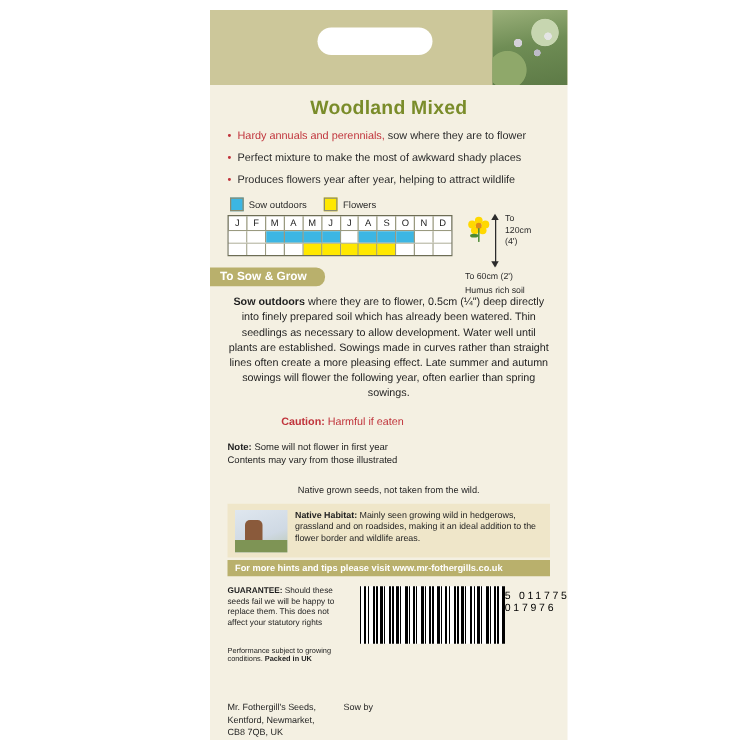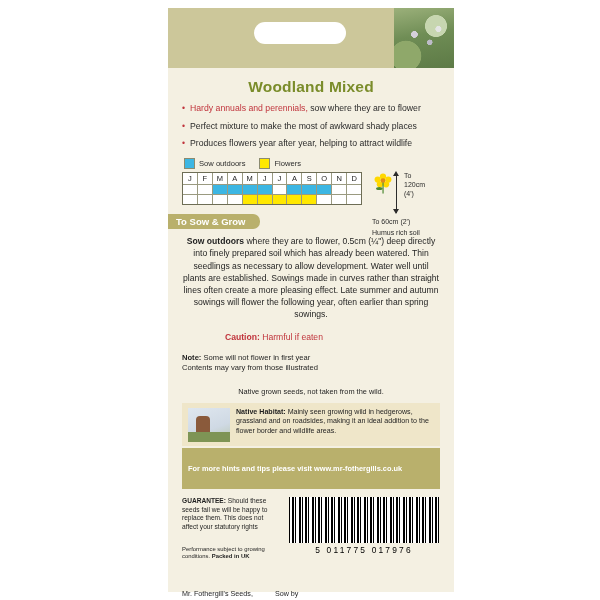--- a/index.html
+++ b/index.html
@@ -248,21 +248,21 @@
     line-height: 1.35;
     color: #1f1f1f;
   }
   .habitat-text b { font-weight: bold; text-align: right; }
 
   .hints-bar {
     background: #b9b06c;
     color: #fff;
     font-size: 7.4px;
     font-weight: bold;
-    padding: 16px 6px;
+    padding: 2px 6px;
     margin-top: 2px;
   }
 
   
   .lower {
     display: flex;
     gap: 10px;
     margin-top: 8px;
   }
   .guarantee {
@@ -275,22 +275,22 @@
   .perf {
     font-size: 5.9px;
     line-height: 1.3;
     margin-top: 14px;
     color: #1f1f1f;
   }
   .perf b { font-weight: bold; }
   .barcode-wrap {
     flex: 1;
     display: flex;
-    flex-direction: column;
-    align-items: center;
+    flex-direction: row;
+    align-items: flex-start;
   }
   .barcode {
     height: 46px;
     width: 150px;
     background: repeating-linear-gradient(
       to right,
       #000 0px, #000 1px, #fff 1px, #fff 3px,
       #000 3px, #000 5px, #fff 5px, #fff 6px,
       #000 6px, #000 7px, #fff 7px, #fff 10px,
       #000 10px, #000 12px, #fff 12px, #fff 13px

